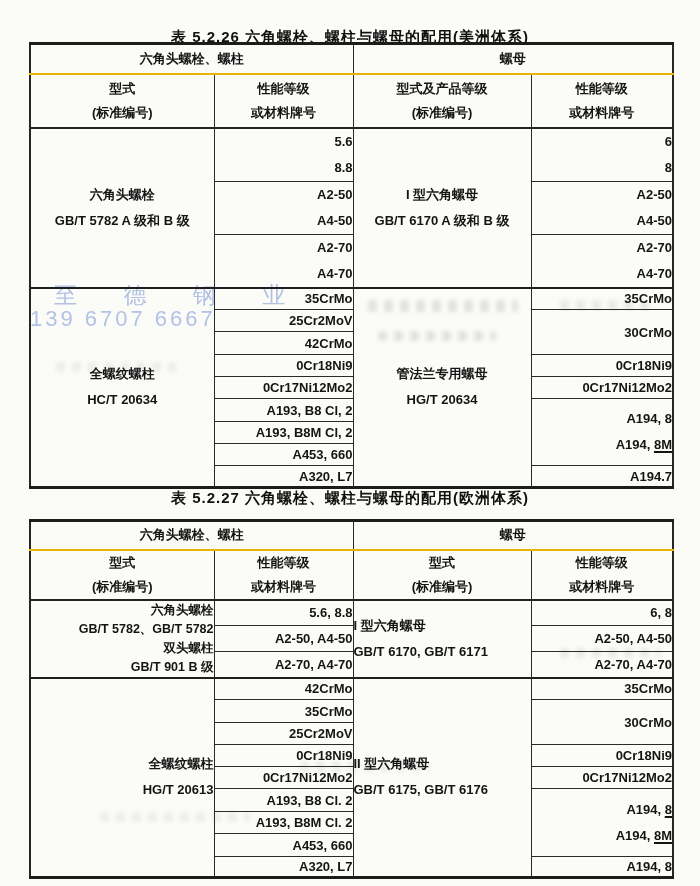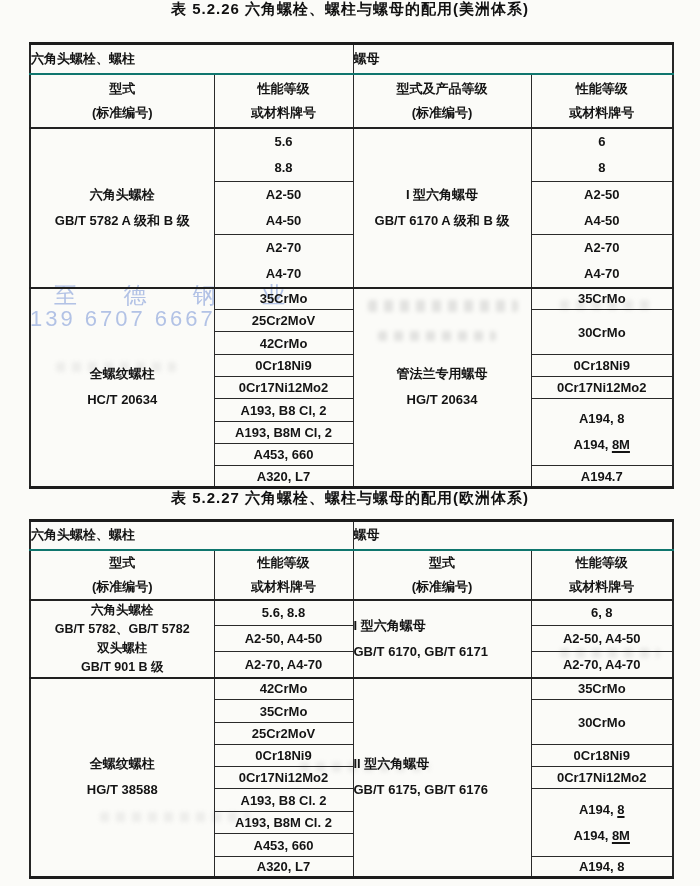--- a/index.html
+++ b/index.html
@@ -16,25 +16,25 @@
   table.tbl{
     position:absolute;border-collapse:collapse;table-layout:fixed;
     border-top:3px solid #1c1c1c;border-bottom:3px solid #1c1c1c;
     border-left:2px solid #262626;border-right:2px solid #262626;
   }
   table.tbl td{
     border:1.5px solid #2a2a2a;
     padding:0;font-size:13px;font-weight:700;color:#141414;
     overflow:hidden;
   }
-  tr.h-group td{border-bottom:2px solid #0f766e;vertical-align:middle;font-size:13px;}
+  tr.h-group td{border-bottom:2px solid #eab308;text-align:center;vertical-align:middle;font-size:13px;}
   tr.h-sub td{border-bottom:2px solid #222;text-align:center;vertical-align:middle;}
   tr.h-sub .l{line-height:24px;}
   td.ctr{text-align:center;vertical-align:middle;}
-  td.lft{text-align:center;vertical-align:middle;padding-left:10px;}
+  td.lft{text-align:right;vertical-align:middle;padding-left:10px;}
   td.lft14{text-align:left;vertical-align:middle;padding-left:14px;}
   .two .l{line-height:26px;}
   .four .l{line-height:19px;font-size:12.5px;}
   tr.bd td{border-top:2.5px solid #1f1f1f;}
   .u{text-decoration:underline;text-underline-offset:2px;text-decoration-thickness:1.5px;}
   .watermark{position:absolute;pointer-events:none;color:rgba(132,158,218,0.62);}
   .wm1{left:54px;top:280px;font-size:23px;font-weight:500;letter-spacing:20px;white-space:nowrap;}
   .wm2{left:30px;top:306px;font-size:22px;font-weight:500;letter-spacing:3px;white-space:nowrap;}
   .smudge{
     position:absolute;border-radius:3px;filter:blur(2px);opacity:0.22;
@@ -48,21 +48,21 @@
 <div class="watermark wm2">139 6707 6667</div>
 
 <div class="smudge" style="left:368px;top:300px;width:150px;height:12px;"></div>
 <div class="smudge" style="left:378px;top:331px;width:118px;height:10px;"></div>
 <div class="smudge" style="left:56px;top:362px;width:120px;height:10px;opacity:0.12;"></div>
 <div class="smudge" style="left:560px;top:300px;width:96px;height:10px;opacity:0.15;"></div>
 <div class="smudge" style="left:560px;top:648px;width:100px;height:10px;opacity:0.15;"></div>
 <div class="smudge" style="left:300px;top:762px;width:130px;height:10px;opacity:0.13;"></div>
 <div class="smudge" style="left:100px;top:812px;width:150px;height:10px;opacity:0.12;"></div>
 
-<div class="page-title" style="top:0;">表 5.2.26  六角螺栓、螺柱与螺母的配用(美洲体系)</div>
+<div class="page-title" style="top:28px;">表 5.2.26  六角螺栓、螺柱与螺母的配用(美洲体系)</div>
 
 <table class="tbl" style="left:29px;top:42px;width:643px;">
   <colgroup>
       <col style="width:184px">
       <col style="width:139px">
       <col style="width:178px">
       <col style="width:142px">
     </colgroup>
   <tbody>
       <tr class="h-group" style="height:30px;">
@@ -222,21 +222,21 @@
     <td class="lft">A2-50, A4-50</td>
     <td class="lft">A2-50, A4-50</td>
   </tr>
   <tr style="height:25px;padding-left:36px;">
     <td class="lft">A2-70, A4-70</td>
     <td class="lft">A2-70, A4-70</td>
   </tr>
   <tr class="bd" style="height:22px;">
     <td class="lft two" rowspan="9">
           <div class="l">全螺纹螺柱</div>
-          <div class="l">HG/T 38588</div>
+          <div class="l">HG/T 20613</div>
         </td>
     <td class="lft">42CrMo</td>
     <td class="lft14 two" rowspan="9">
           <div class="l">II 型六角螺母</div>
           <div class="l">GB/T 6175, GB/T 6176</div>
         </td>
     <td class="lft">35CrMo</td>
   </tr>
   <tr style="height:23px;">
     <td class="lft">35CrMo</td>

